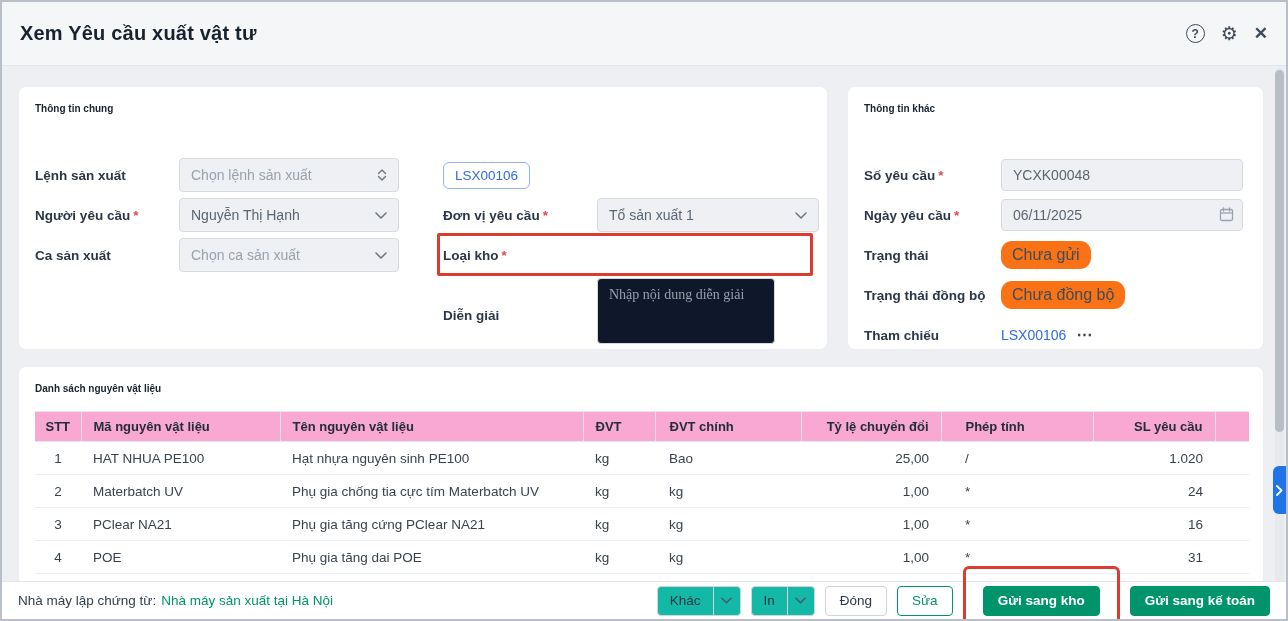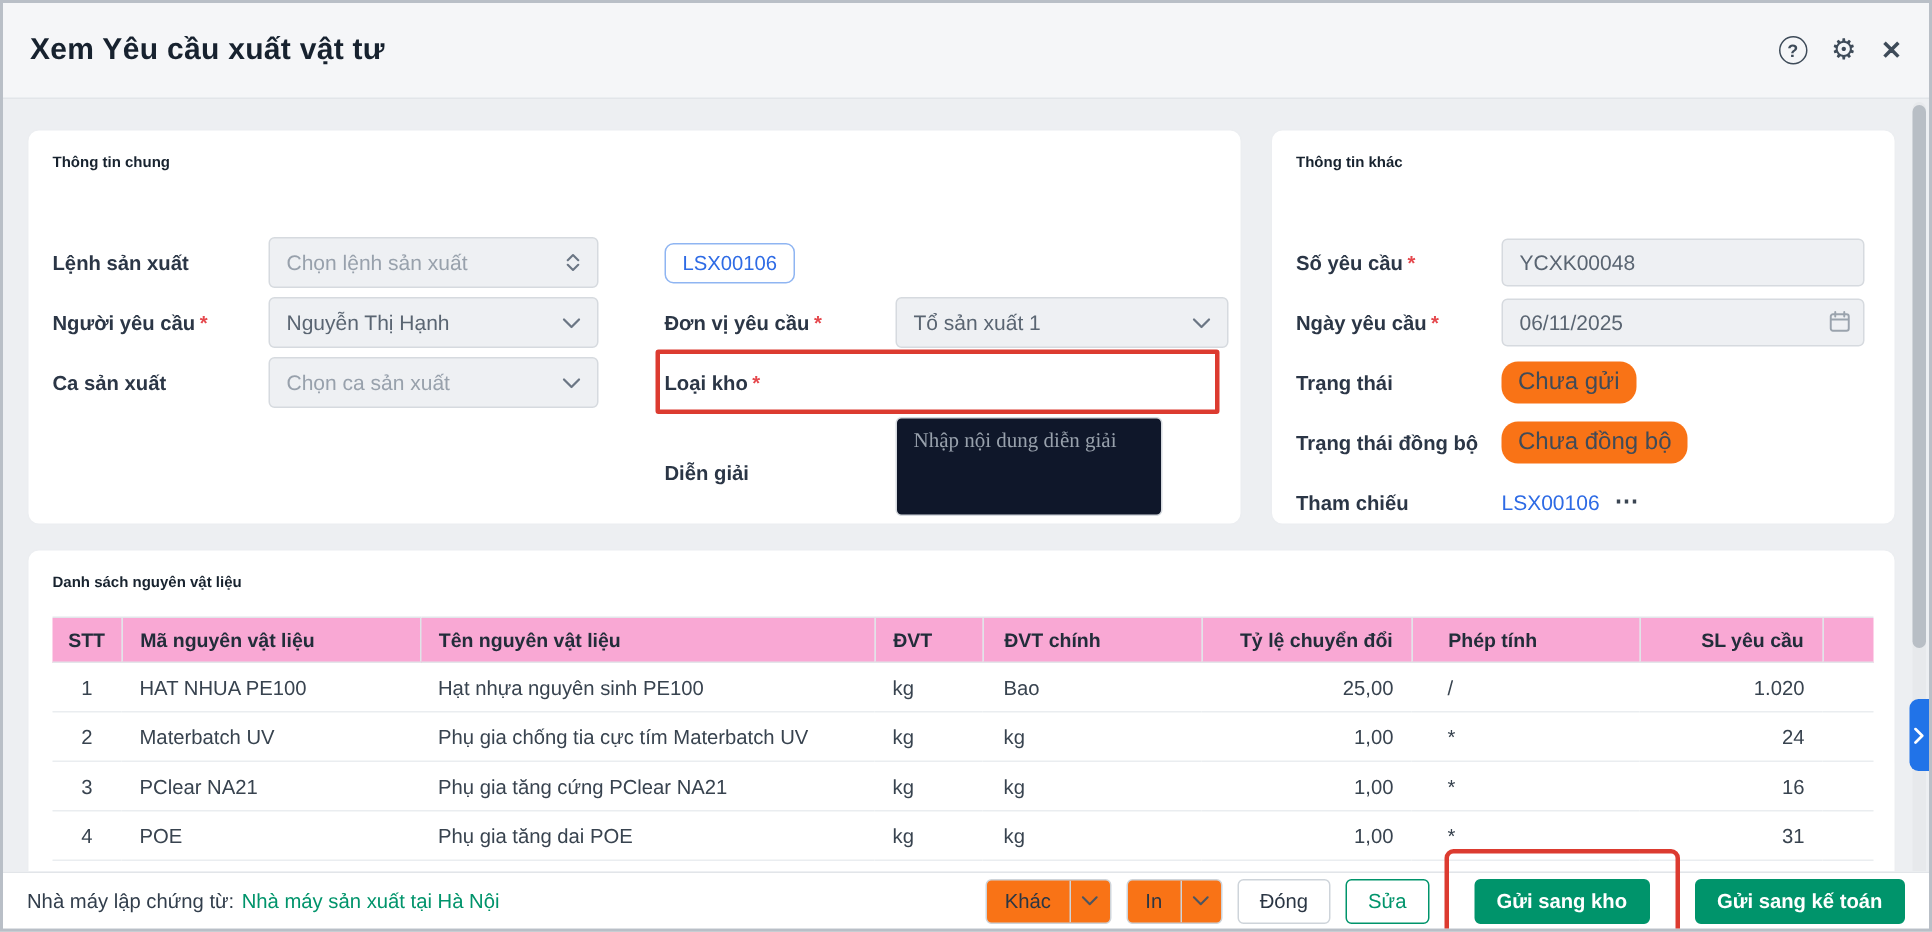--- a/index.html
+++ b/index.html
@@ -92,21 +92,21 @@
     display:flex;align-items:center;justify-content:space-between;padding:0 16px;position:relative;z-index:5;gap:33px;
   }
   .fact{font-size:13.5px;color:#323e4c;display:flex;gap:5px;align-items:center;}
   .fact a{color:#00946b;text-decoration:none;cursor:pointer;}
   .btnrow{display:flex;align-items:center;gap:10px;}
   .btn{
     height:30px;display:inline-flex;align-items:center;justify-content:center;border-radius:4px;
     font-size:13.5px;color:#2b3644;background:#fff;border:1px solid #ced4da;padding:0 14px;cursor:pointer;
     font-family:"Liberation Sans",sans-serif;
   }
-  .splitbtn{display:inline-flex;height:30px;border:1px solid #ced4da;border-radius:4px;background:#f97316;overflow:hidden;}
+  .splitbtn{display:inline-flex;height:30px;border:1px solid #ced4da;border-radius:4px;background:#14b8a6;overflow:hidden;}
   .splitbtn .seg{display:flex;align-items:center;padding:0 12px;font-size:13.5px;color:#2b3644;cursor:pointer;}
   .splitbtn .segchev{display:flex;align-items:center;justify-content:center;width:27px;border-left:1px solid #ced4da;cursor:pointer;}
   .btn-green-outline{border:1px solid #00946b;color:#00946b;}
   .btn-green{background:#00946b;border:1px solid #00946b;color:#fff;font-weight:600;}
   .anno-wrap{border:3px solid #dc3b30;border-radius:6px;padding:17px;display:inline-flex;}
   
   .vtrack{position:absolute;right:2px;top:2px;width:9px;height:517px;background:#e7e9ec;border-radius:5px;}
   .vthumb{position:absolute;right:2px;top:4px;width:9px;height:362px;background:#b8bec5;border-radius:5px;cursor:pointer;}
   .side-tab{
     position:absolute;right:0;top:400px;width:13px;height:48px;background:#2173e8;

